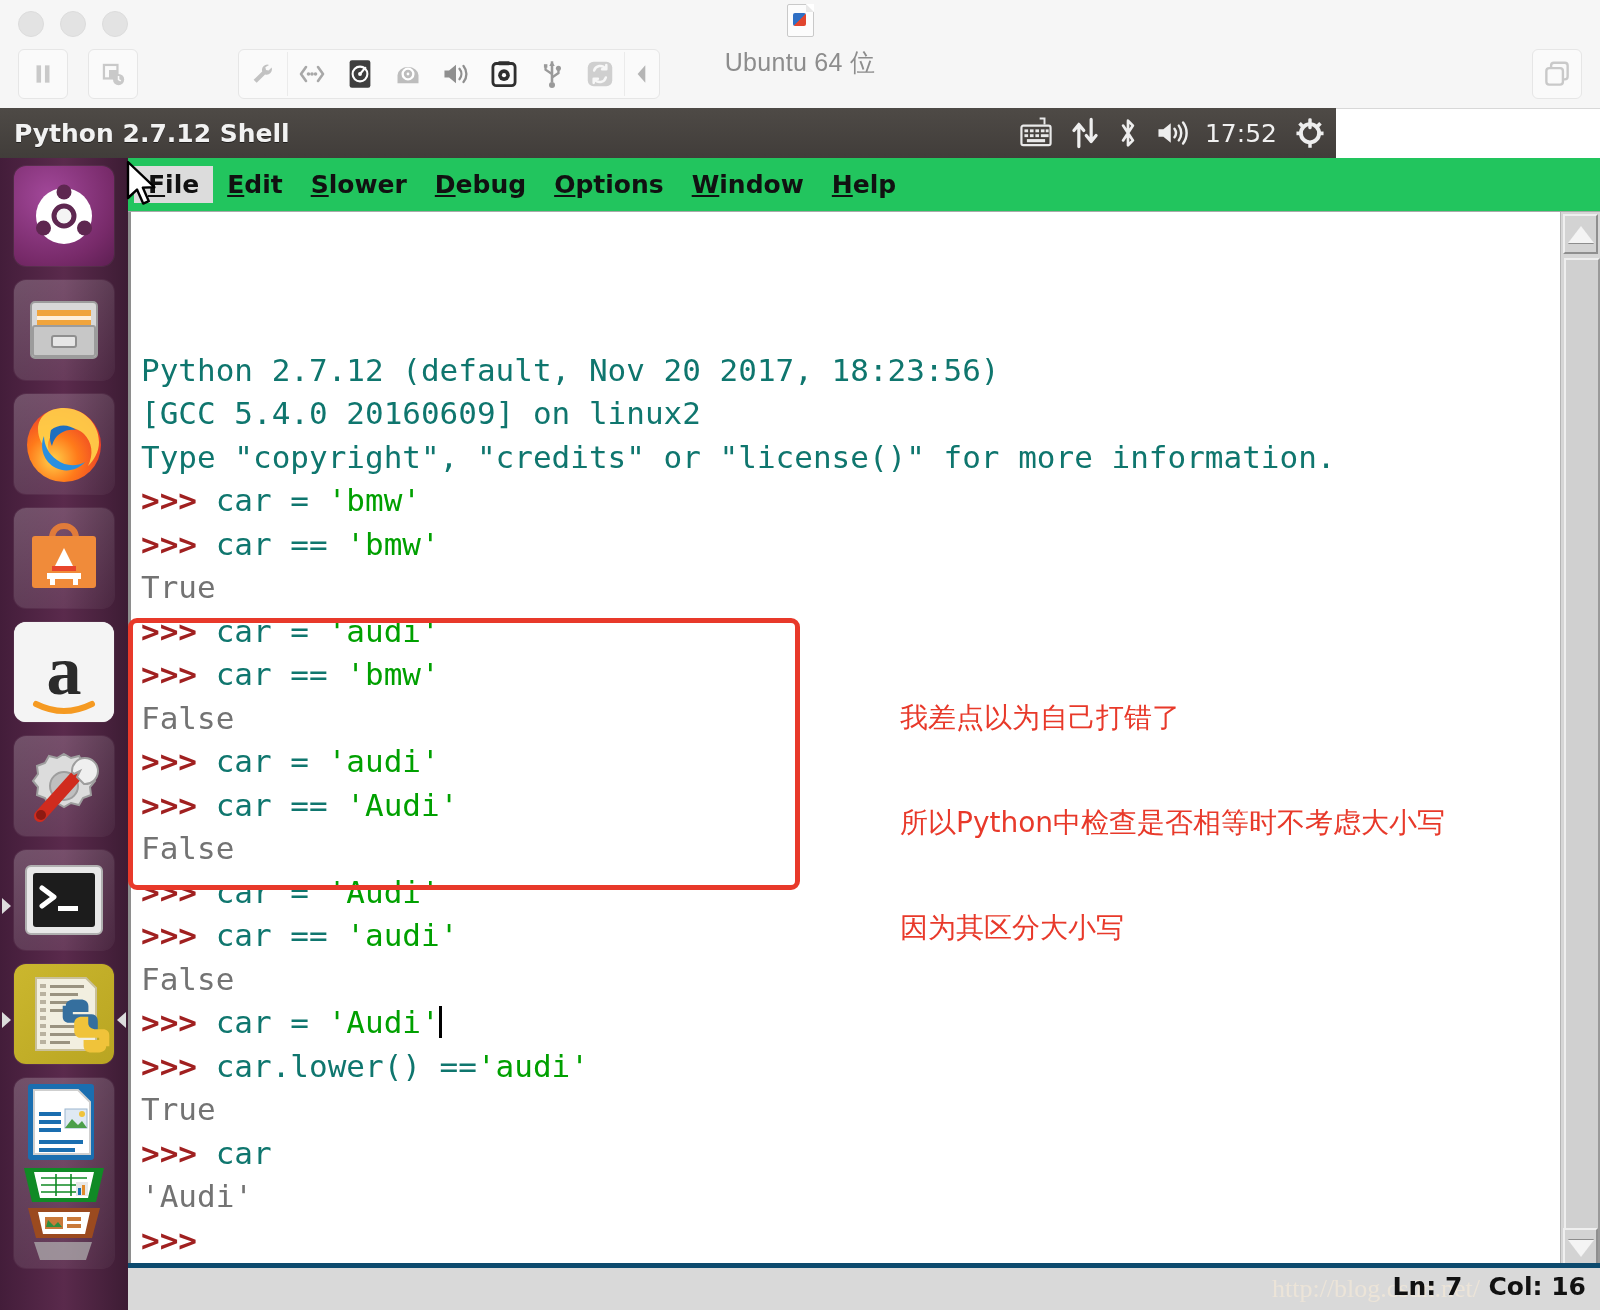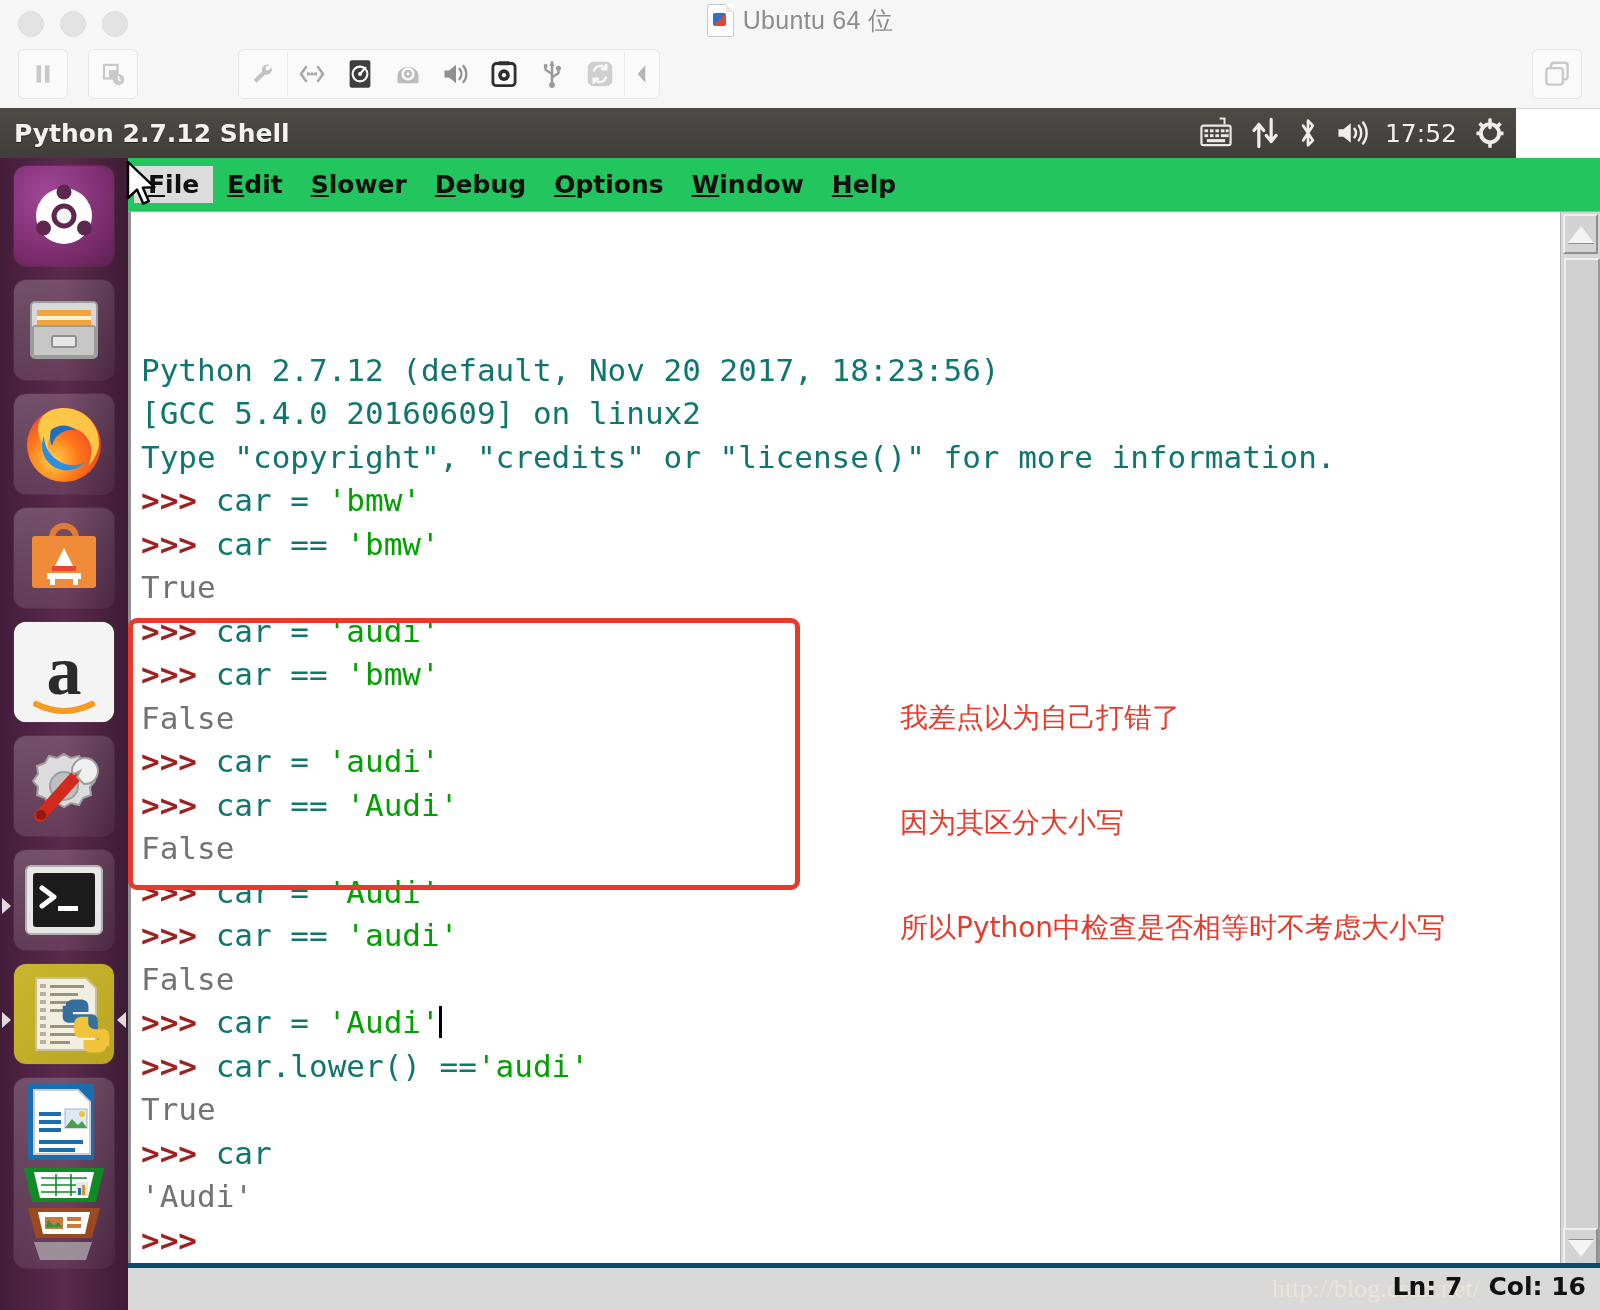--- a/index.html
+++ b/index.html
@@ -19,21 +19,21 @@
   .vm-titlerow{
     position:absolute;left:0;top:0;width:1600px;height:44px;
   }
   .traffic{
     position:absolute;top:11px;display:flex;gap:16px;left:18px;
   }
   .dot{width:24px;height:24px;border-radius:50%;background:#e3e3e3;border:1px solid #dcdcdc;}
   .vm-title{
     position:absolute;left:0;top:4px;width:1600px;text-align:center;
     font-size:25px;color:#8d8d8d;letter-spacing:.3px;
-    display:flex;align-items:center;justify-content:center;gap:9px;
+    display:flex;align-items:center;justify-content:center;gap:9px;flex-direction:column;
   }
   .vm-fileicon{
     width:25px;height:31px;background:#fcfcfc;border:1px solid #c9c9c9;border-radius:2px;
     position:relative;display:inline-block;
   }
   .vm-fileicon::before{
     content:"";position:absolute;right:-1px;top:-1px;border-width:0 8px 8px 0;
     border-style:solid;border-color:#e8e8e8 #ffffff;
   }
   .vm-fileicon::after{
@@ -52,21 +52,21 @@
   }
   .tb-btn{
     width:48px;height:46px;display:flex;align-items:center;justify-content:center;
     color:#b9b9b9;
   }
   .tb-sep{width:1px;height:44px;background:#ebebeb;}
   svg{display:block;}
 
   
   .unity-panel{
-    position:absolute;left:0;top:108px;width:1516px;height:50px;
+    position:absolute;left:0;top:108px;width:1336px;height:50px;
     background:#4a4643;
     background:linear-gradient(#4e4a46,#413d3a);
     display:flex;align-items:center;
   }
   .unity-title{
     margin-left:14px;color:#f2f2f2;font-size:25px;font-weight:bold;
     font-family:"DejaVu Sans", sans-serif;
     text-shadow:0 1px 0 rgba(0,0,0,.5);
   }
   .unity-tray{
@@ -552,21 +552,21 @@
         <span>Ln: 7</span>
         <span>Col: 16</span>
       </div>
     </div>
   </div>
 
   <div class="redbox" style="left:128px;top:618px;width:662px;height:262px;"></div>
 
   <div class="annot" style="left:900px;top:630px;">
     <div>我差点以为自己打错了</div>
+    <div>所以Python中检查是否相等时不考虑大小写</div>
     <div>因为其区分大小写</div>
-    <div>所以Python中检查是否相等时不考虑大小写</div>
   </div>
 
   <svg class="cursor-arrow" style="left:126px;top:160px;" width="34" height="48" viewBox="0 0 17 24">
     <path d="M1 1 L1 19 L5.5 14.8 L8.6 21.8 L11.4 20.6 L8.4 13.8 L14.2 13.6z" fill="#ffffff" stroke="#000000" stroke-width="1.2" stroke-linejoin="round"></path>
   </svg>
 
 </div>
 
 </body></html>

